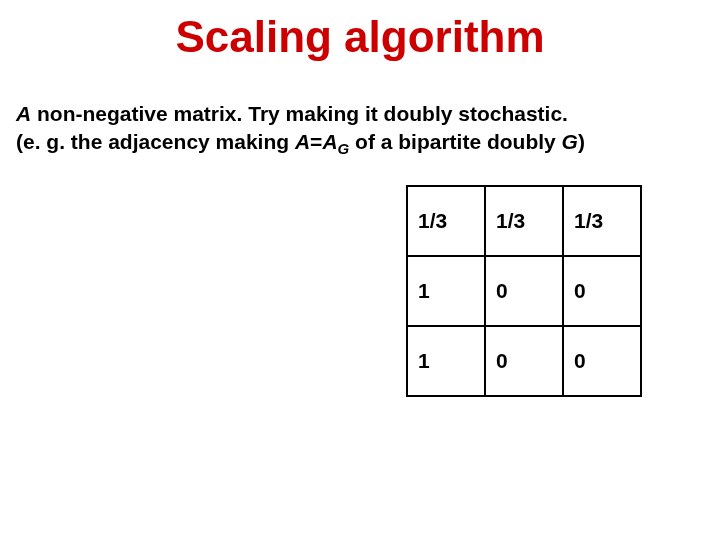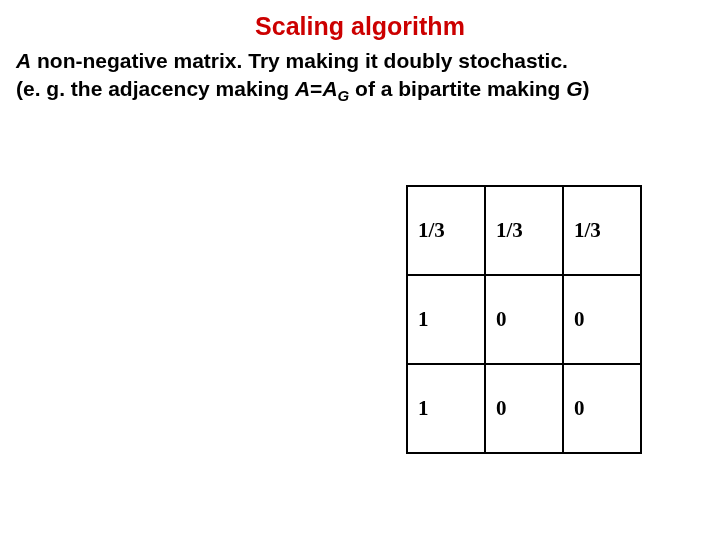--- a/index.html
+++ b/index.html
@@ -11,70 +11,71 @@
       width: 720px;
       height: 540px;
       background: #ffffff;
       font-family: "Comic Sans MS", cursive, sans-serif;
       position: relative;
       overflow: hidden;
     }
     .title {
       text-align: center;
       color: #cc0000;
-      font-size: 25px;
+      font-size: 44px;
       font-weight: bold;
       padding-top: 12px;
       padding-bottom: 6px;
     }
     .description {
       font-size: 21px;
       font-weight: bold;
       color: #000000;
       padding-left: 16px;
       padding-right: 16px;
       line-height: 1.35;
+      margin-top: 32px;
     }
     .description .mvar {
       font-style: italic;
     }
     .description .sub {
       font-size: 15px;
       vertical-align: sub;
       font-style: italic;
     }
     .matrix-container {
       position: absolute;
       right: 78px;
       top: 185px;
     }
     .matrix {
       border-collapse: collapse;
     }
     .matrix td {
       border: 2.5px solid #000000;
       width: 78px;
-      height: 89px;
+      height: 70px;
       text-align: left;
       vertical-align: middle;
       padding-left: 10px;
-      font-family: Liberation Serif, serif;
+      font-family: Liberation Sans, sans-serif;
       font-size: 21px;
       font-weight: bold;
       color: #000000;
     }
   </style>
 </head>
 <body>
 
 <div class="title">Scaling algorithm</div>
 
 <div class="description">
   <span class="mvar">A</span><span> non-negative matrix. Try making it doubly stochastic.</span><br>
-  <span>(e. g. the adjacency making </span><span class="mvar">A</span><span>=</span><span class="mvar">A</span><span class="sub">G</span><span> of a bipartite making </span><span class="mvar">G</span><span>)</span>
+  <span>(e. g. the adjacency making </span><span class="mvar">A</span><span>=</span><span class="mvar">A</span><span class="sub">G</span><span> of a bipartite doubly </span><span class="mvar">G</span><span>)</span>
 </div>
 
 <div class="matrix-container">
   <table class="matrix">
     <tbody>
         <tr>
       <td>1/3</td>
       <td>1/3</td>
       <td>1/3</td>
     </tr>

